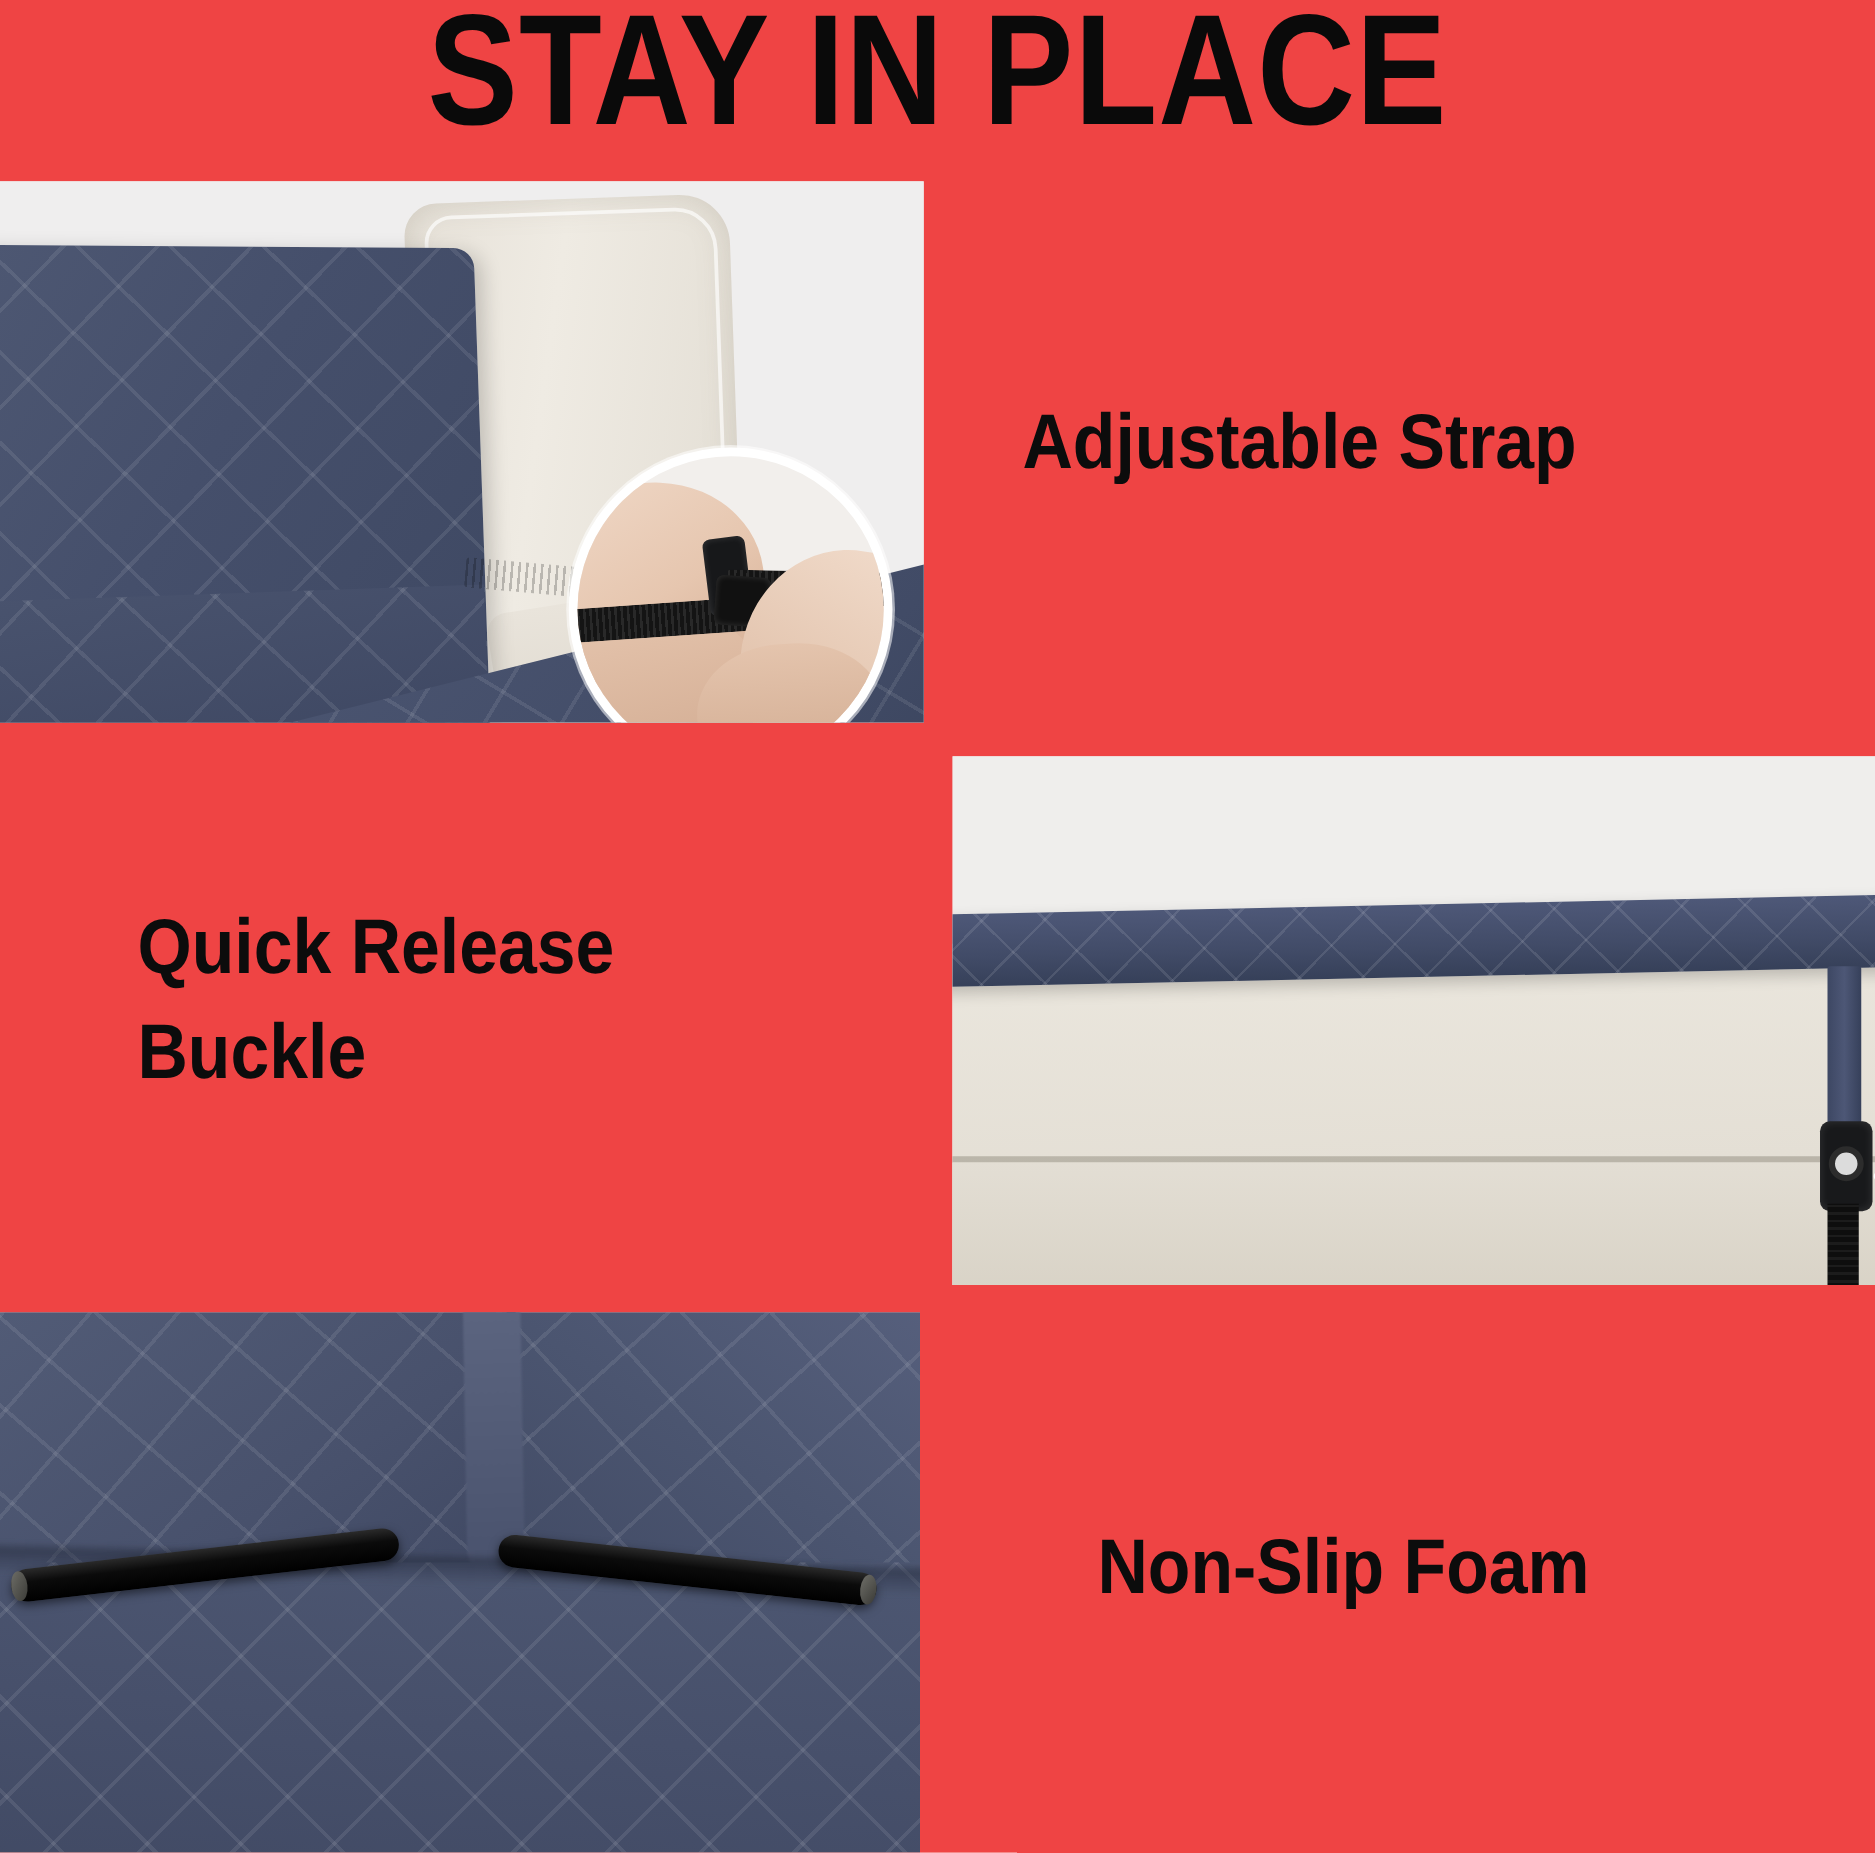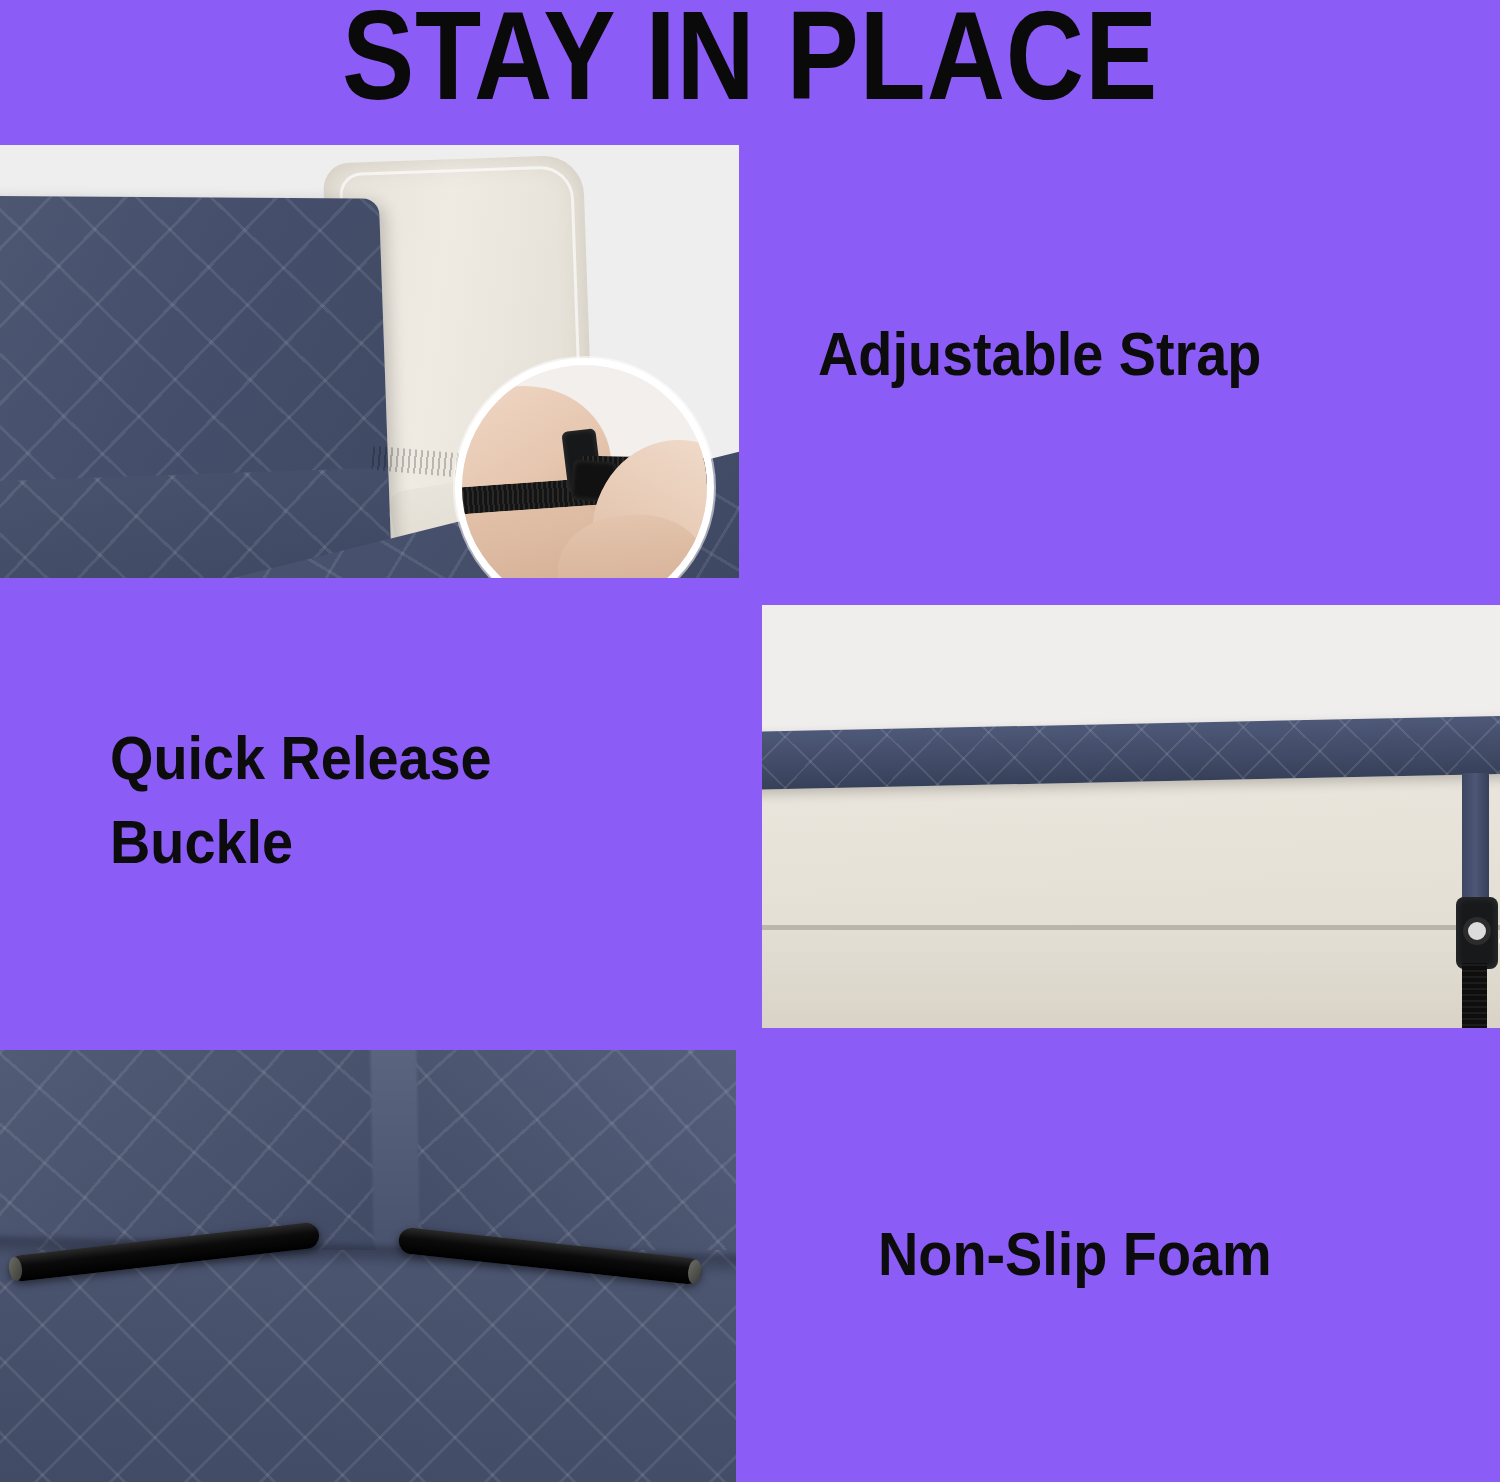--- a/index.html
+++ b/index.html
@@ -4,21 +4,21 @@
 <title>Stay In Place — Product Feature Infographic</title>
 <style>
   html,body{margin:0;padding:0;}
   body{
     width:1500px;height:1482px;
     background:#ffffff;
     font-family:"Liberation Sans","DejaVu Sans",sans-serif;
     overflow:hidden;
     position:relative;
   }
-  .page{position:relative;width:1500px;height:1482px;background:#8b5cf6;}
+  .page{position:relative;width:1500px;height:1482px;background:#ef4444;}
 
   
   .title{
     position:absolute;left:0;top:-4px;width:1500px;
     text-align:center;
     font-size:126px;
     line-height:120px;
     font-weight:700;
     letter-spacing:1px;
     color:#0a0a0a;

